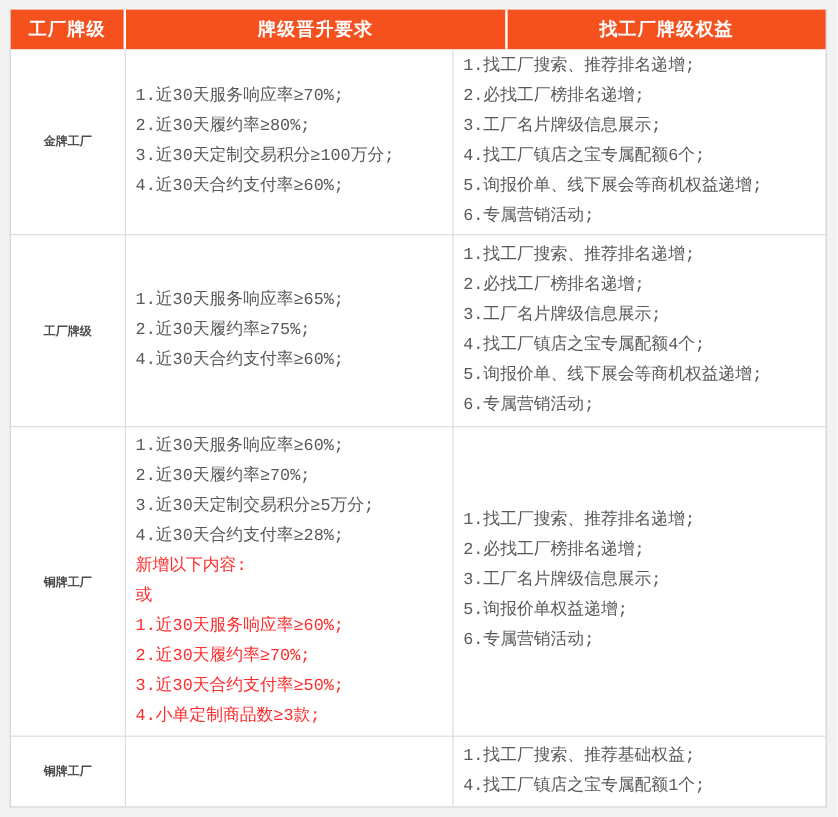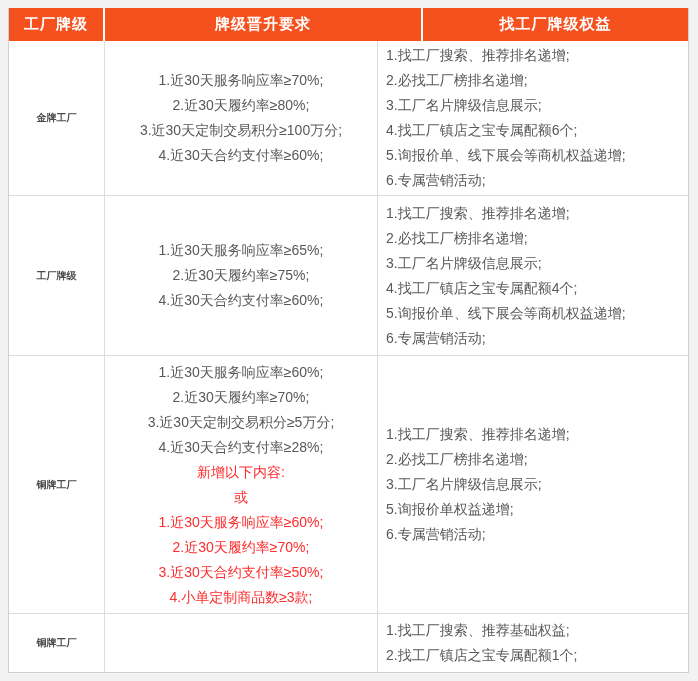--- a/index.html
+++ b/index.html
@@ -51,28 +51,29 @@
   }
   .tier-cell {
     width: 96px;
     display: flex;
     align-items: center;
     justify-content: center;
     font-size: 10px;
     font-weight: bold;
     color: var(--tier-fg, #4c4c4c);
   }
-  .req-cell { width: 273px; text-align: center; }
+  .req-cell { width: 273px; }
   .ben-cell { flex: 1; border-right: none; }
   .lines {
     height: 100%;
     display: flex;
     flex-direction: column;
     justify-content: center;
     padding: 0 8px;
+    font-family: Liberation Mono, monospace;
   }
   .line {
     font-size: 14px;
     line-height: 25px;
     color: var(--text-gray, #595959);
     white-space: nowrap;
   }
   .line.red { color: var(--text-red, #fe2c2c); }
 </style>
 </head>
@@ -153,18 +154,18 @@
         </div>
       </div>
       <div class="body-row">
         <div class="cell tier-cell">铜牌工厂</div>
         <div class="cell req-cell">
           <div class="lines"></div>
         </div>
         <div class="cell ben-cell">
           <div class="lines">
             <div class="line">1.找工厂搜索、推荐基础权益;</div>
-            <div class="line">2.找工厂镇店之宝专属配额1个;</div>
+            <div class="line">4.找工厂镇店之宝专属配额1个;</div>
           </div>
         </div>
       </div>
     </div>
 </div>
 
 </body></html>

